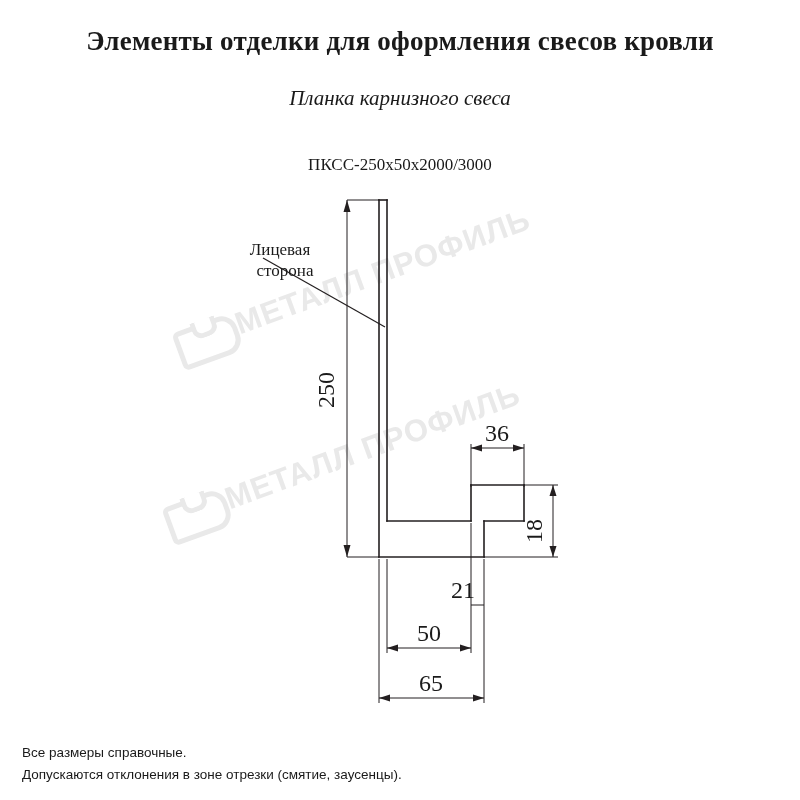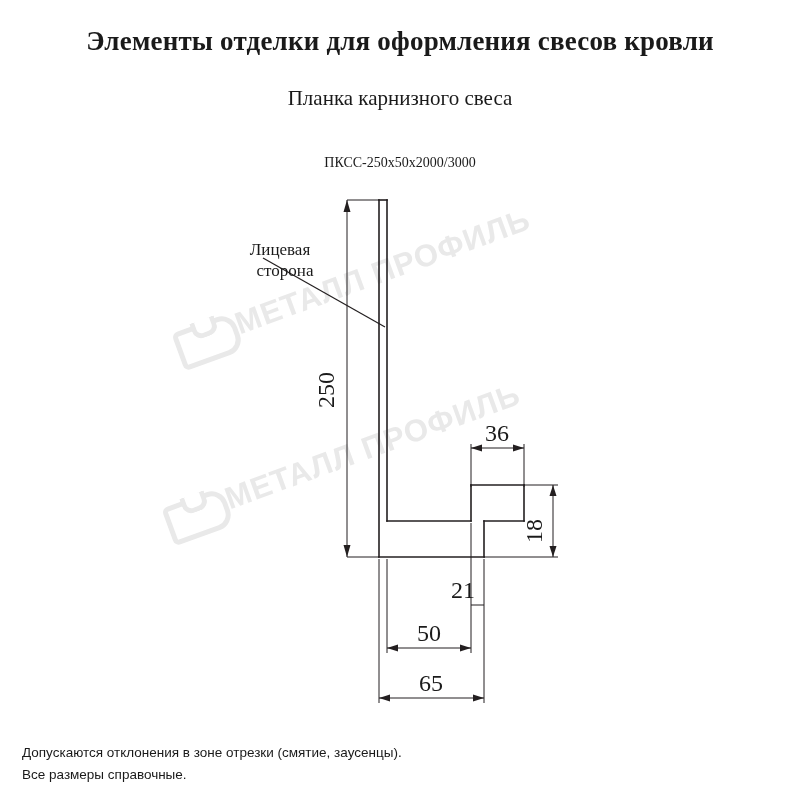--- a/index.html
+++ b/index.html
@@ -27,26 +27,27 @@
     font-weight: bold;
     letter-spacing: 0.2px;
     white-space: nowrap;
   }
   .sub1 {
     position: absolute;
     left: 0; top: 84px; width: 800px;
     text-align: center;
     font-size: 21px;
     line-height: 29px;
+    font-style: italic;
   }
   .sub2 {
     position: absolute;
     left: 0; top: 155px; width: 800px;
     text-align: center;
-    font-size: 14px;
+    font-size: 17px;
   }
 
   
   .wm {
     position: absolute;
     color: #e9e9e9;
     font-family: "Liberation Sans", sans-serif;
     font-weight: bold;
     font-size: 31px;
     letter-spacing: 1px;
@@ -190,17 +191,17 @@
       <text x="463" y="418" text-anchor="middle" font-family="Liberation Serif, serif" font-size="24" fill="#1a1a1a">21</text>
       <text x="429" y="461" text-anchor="middle" font-family="Liberation Serif, serif" font-size="24" fill="#1a1a1a">50</text>
       <text x="431" y="511" text-anchor="middle" font-family="Liberation Serif, serif" font-size="24" fill="#1a1a1a">65</text>
 
       <text x="280" y="75" text-anchor="middle" font-family="Liberation Serif, serif" font-size="17" fill="#1a1a1a">Лицевая</text>
       <text x="285" y="96" text-anchor="middle" font-family="Liberation Serif, serif" font-size="17" fill="#1a1a1a">сторона</text>
     </svg>
   </div>
 
   <div class="footer">
+    <div>Все размеры справочные.</div>
     <div>Допускаются отклонения в зоне отрезки (смятие, заусенцы).</div>
-    <div>Все размеры справочные.</div>
   </div>
 
 </div>
 
 </body></html>

